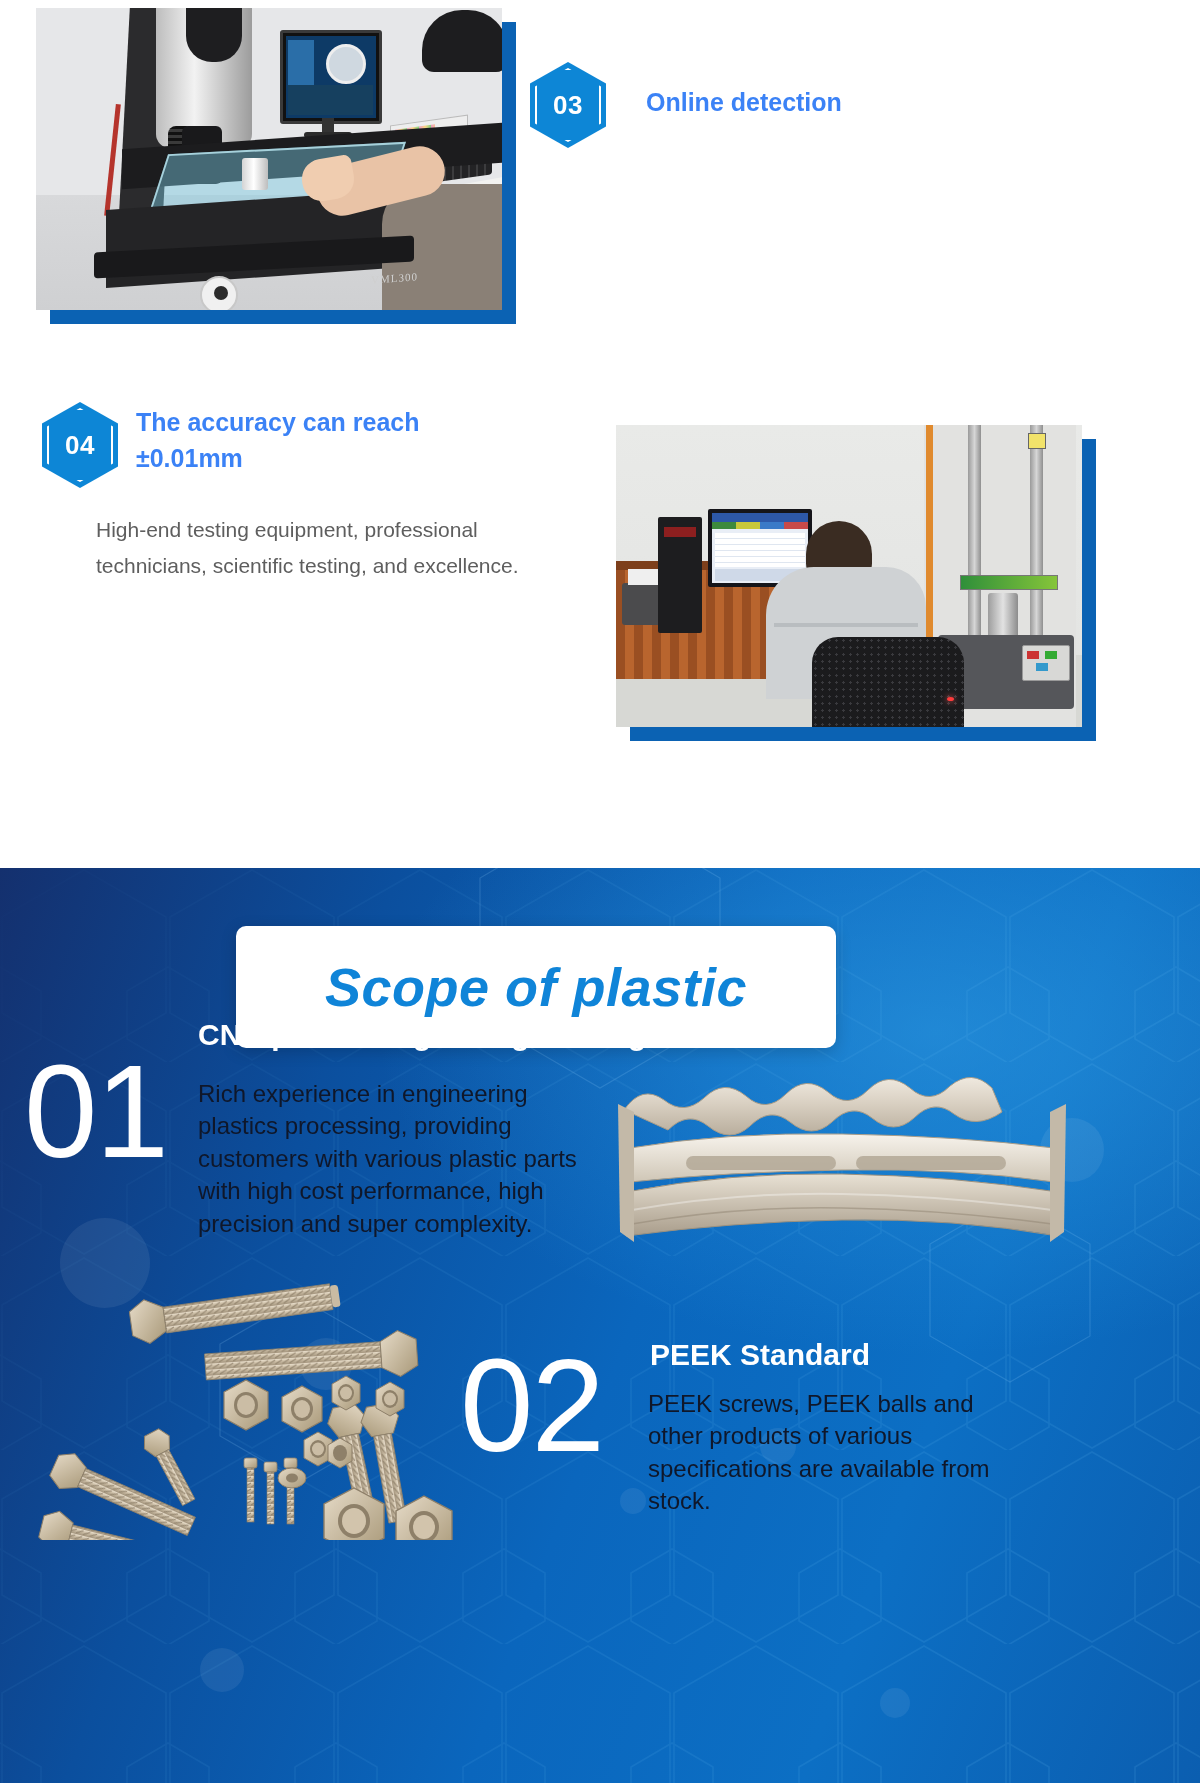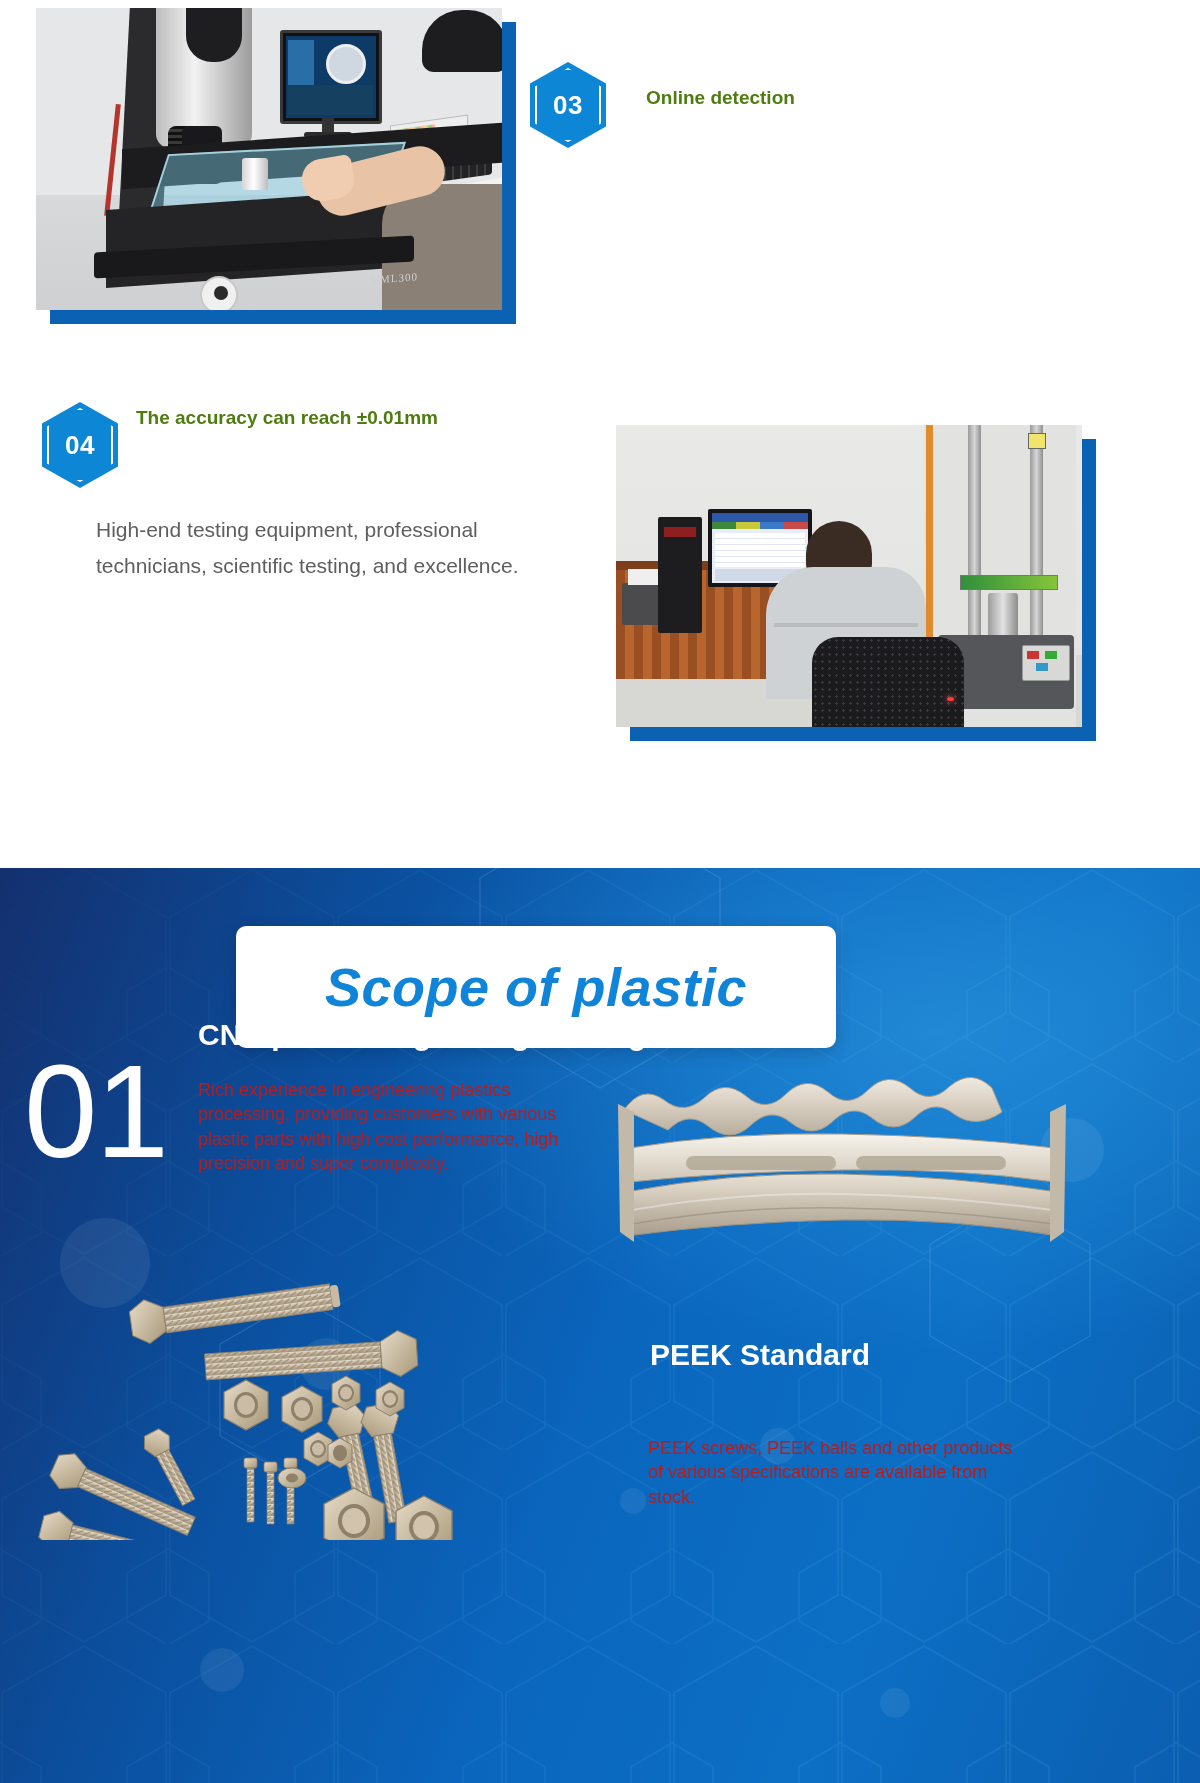--- a/index.html
+++ b/index.html
@@ -104,21 +104,21 @@
   .hex-badge .hex-inner{
     position:absolute;left:5px;top:6px;right:5px;bottom:6px;
     border:2px solid #fff;
     clip-path:polygon(50% 0%,100% 25%,100% 75%,50% 100%,0% 75%,0% 25%);
   }
   .hex-badge .hex-num{
     position:absolute;inset:0;display:flex;align-items:center;justify-content:center;
     color:#fff;font-size:26px;font-weight:bold;letter-spacing:.5px;
   }
 
-  .feat-title{position:absolute;color:#4d7c0f;font-size:19px;font-weight:bold;line-height:1.45;}
+  .feat-title{position:absolute;color:#3b82f6;font-size:25px;font-weight:bold;line-height:1.45;}
   .feat-body{position:absolute;color:#5e5e5e;font-size:21px;line-height:1.72;}
 
   
   .blue-section{
     position:absolute;left:0;top:868px;width:1200px;height:915px;
     background:
       radial-gradient(ellipse 900px 520px at 78% 18%, rgba(50,160,230,.55) 0%, rgba(50,160,230,0) 62%),
       linear-gradient(110deg,#14306e 0%,#0b4f9e 26%,#0a66bd 52%,#0c6fc4 74%,#0b5eb0 100%);
     overflow:hidden;
   }
@@ -131,21 +131,21 @@
     background:#fff;border-radius:10px;
     display:flex;align-items:center;justify-content:center;
     box-shadow:0 4px 16px rgba(0,0,0,.18);
   }
   .scope-card .scope-title{
     color:#0f84d8;font-size:54px;font-style:italic;font-weight:bold;letter-spacing:.5px;
   }
 
   .big-num{position:absolute;color:#fff;font-size:132px;font-weight:normal;line-height:1;letter-spacing:-2px;}
   .svc-title{position:absolute;color:#fff;font-size:30px;font-weight:bold;}
-  .svc-body{position:absolute;color:#b91c1c;font-size:18px;line-height:1.35;}
+  .svc-body{position:absolute;color:#0f172a;font-size:24px;line-height:1.35;}
 
   
   #prod-cnc{position:absolute;left:616px;top:1052px;width:452px;height:226px;}
   #prod-cnc .part{position:absolute;inset:0;}
 
   
   #prod-peek{position:absolute;left:36px;top:1272px;width:452px;height:268px;}
 </style>
 </head>
 <body>
@@ -432,16 +432,17 @@
         <ellipse cx="14" cy="10" rx="6" ry="4.5" fill="#8e8069"></ellipse>
       </g>
 
       <g transform="translate(10,236) rotate(14)">
         <polygon points="0,8 14,0 30,8 30,30 14,38 0,30" fill="url(#nutg)" stroke="#8d7f69" stroke-width="1"></polygon>
         <rect x="30" y="10" width="112" height="18" fill="url(#thr)" stroke="#8d7f69" stroke-width=".8"></rect>
       </g>
     </svg>
   </div>
 
+  <div class="big-num" style="left:460px;top:1340px;">02</div>
   <div class="svc-title" style="left:650px;top:1338px;width:480px;">PEEK Standard</div>
-  <div class="svc-body" style="left:648px;top:1388px;width:370px;margin-top:48px;">PEEK screws, PEEK balls and other products of various specifications are available from stock.</div>
+  <div class="svc-body" style="left:648px;top:1388px;width:370px;">PEEK screws, PEEK balls and other products of various specifications are available from stock.</div>
 
 </div>
 
 </body></html>

